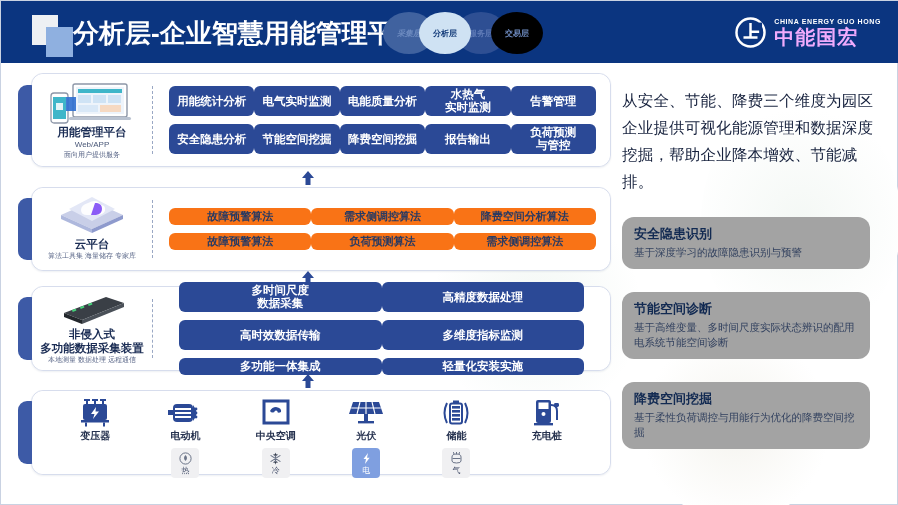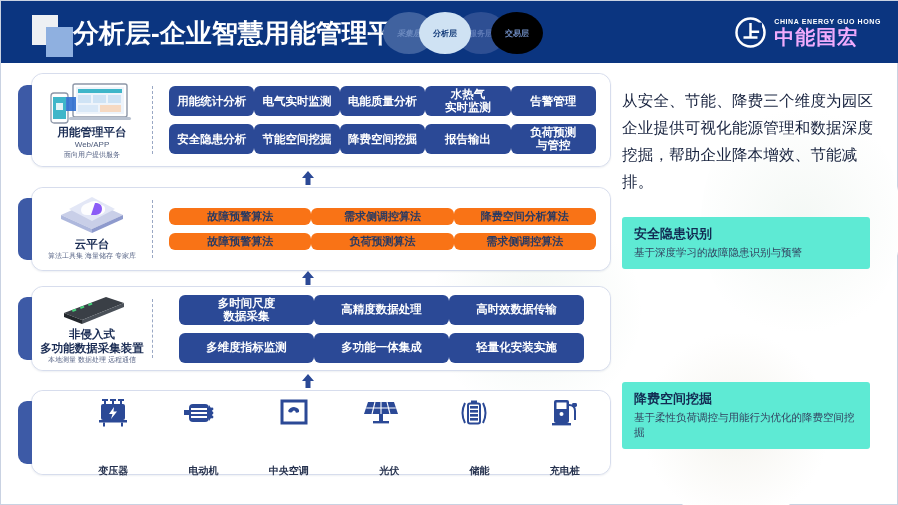--- a/index.html
+++ b/index.html
@@ -50,36 +50,36 @@
   .tag.grey{background:#f97316;color:#2a3a61;font-size:11px;}
 
   
   #block1{top:72px;width:580px;height:94px;}
   #block1 .blk-grid{grid-template-columns:repeat(5,1fr);grid-template-rows:1fr 1fr;}
   
   #block2{top:186px;width:580px;height:84px;}
   #block2 .blk-grid{grid-template-columns:repeat(3,1fr);grid-template-rows:1fr 1fr;}
   
   #block3{top:285px;width:580px;height:85px;}
-  #block3 .blk-grid{grid-template-columns:repeat(3,1fr);grid-template-rows:1fr 1fr;padding-left:26px;padding-right:26px;}
+  #block3 .blk-grid{grid-template-columns:repeat(2,1fr);grid-template-rows:1fr 1fr;padding-left:26px;padding-right:26px;}
   
   #block4{top:389px;width:580px;height:85px;}
   .dev-row{position:absolute;left:0;top:0;right:0;bottom:0;display:flex;align-items:flex-start;justify-content:space-around;padding:8px 18px 0 18px;box-sizing:border-box;z-index:1;}
-  .dev{width:66px;display:flex;flex-direction:column;align-items:flex-end;gap:35px;}
+  .dev{width:66px;display:flex;flex-direction:column;align-items:center;}
   .dev-label{font-size:10px;color:#26324f;margin-top:2px;font-weight:bold;}
   .dev-chip{margin-top:5px;width:28px;height:30px;border-radius:4px;background:#f0f0f2;display:flex;flex-direction:column;align-items:center;justify-content:center;}
   .dev-chip.on{background:#7f9fe0;}
   .dev-chip-t{font-size:8px;color:#46506b;line-height:9px;margin-top:1px;}
   .dev-chip.on .dev-chip-t{color:#ffffff;}
 
   .arrow{position:absolute;left:300px;width:14px;height:14px;z-index:2;}
 
   
   .intro{position:absolute;left:621px;top:86px;width:258px;font-size:15.5px;line-height:27px;color:#16213d;letter-spacing:.2px;}
-  .card{position:absolute;left:621px;width:248px;background:#5eead4;border-radius:3px;padding:8px 10px 9px 12px;box-sizing:border-box;}
+  .card{position:absolute;left:621px;width:248px;background:#a3a3a3;border-radius:12px;padding:8px 10px 9px 12px;box-sizing:border-box;}
   .card-title{font-size:13px;font-weight:bold;color:#122a52;line-height:18px;}
   .card-desc{font-size:10.5px;color:#32415f;line-height:15px;margin-top:2px;}
   #card1{top:216px;}
   #card2{top:291px;}
   #card3{top:381px;}
 </style>
 </head>
 <body>
 
 <div class="page">
@@ -337,19 +337,23 @@
     </div>
   </div>
 
   <div class="intro">从安全、节能、降费三个维度为园区企业提供可视化能源管理和数据深度挖掘，帮助企业降本增效、节能减排。</div>
 
   <div class="card" id="card1">
     <div class="card-title">安全隐患识别</div>
     <div class="card-desc">基于深度学习的故障隐患识别与预警</div>
   </div>
 
+  <div class="card" id="card2">
+    <div class="card-title">节能空间诊断</div>
+    <div class="card-desc">基于高维变量、多时间尺度实际状态辨识的配用电系统节能空间诊断</div>
+  </div>
 
   <div class="card" id="card3">
     <div class="card-title">降费空间挖掘</div>
     <div class="card-desc">基于柔性负荷调控与用能行为优化的降费空间挖掘</div>
   </div>
 
 </div>
 
 </body></html>

